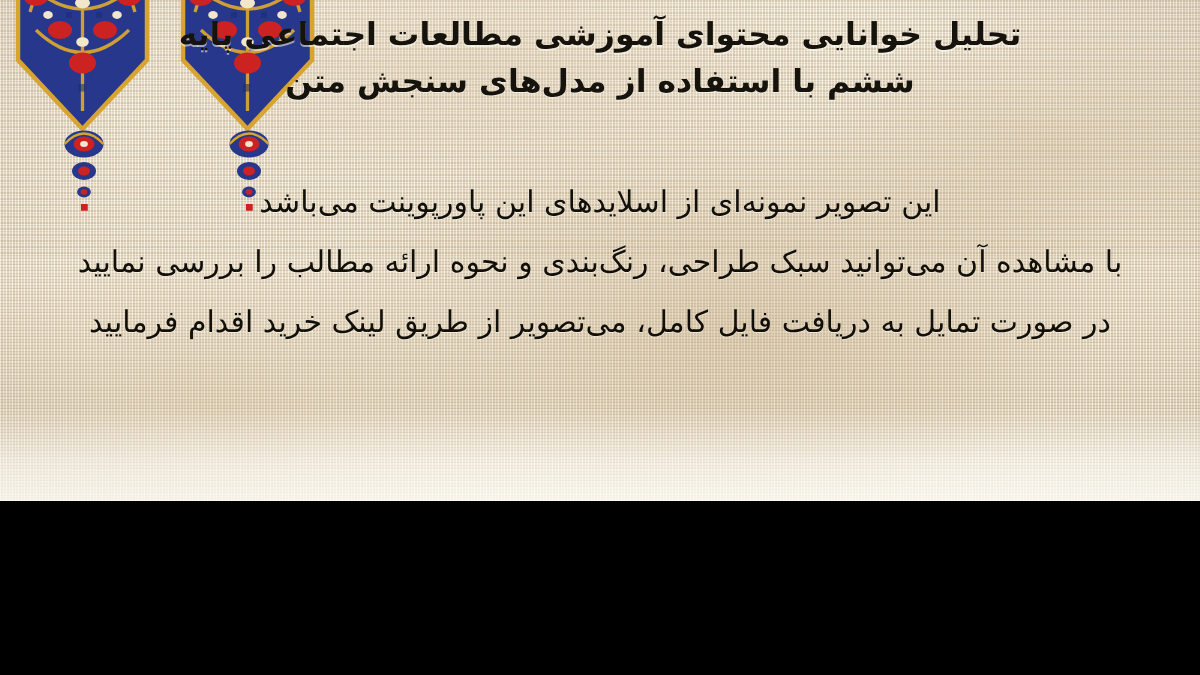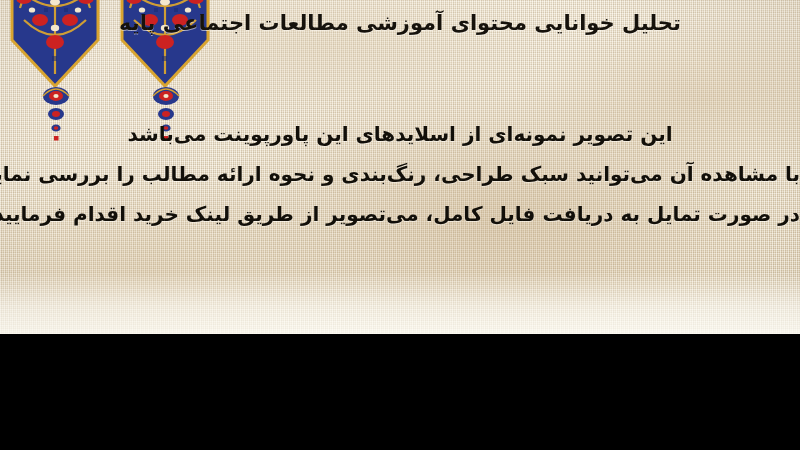--- a/index.html
+++ b/index.html
@@ -147,21 +147,21 @@
 
   #body-block {
     position:absolute;
     left:0; top:114px; width:800px;
     text-align:center;
     direction:rtl;
   }
   .body-line {
     font-size:20px;
     line-height:40px;
-    font-weight:700;
+    font-weight:400;
     color:#120f09;
     letter-spacing:.2px;
     text-shadow:0 1px 0 rgba(255,252,244,.5);
     white-space:nowrap;
   }
 </style>
 </head>
 <body>
 
 <div id="slide">
@@ -307,20 +307,21 @@
         <ellipse cx="20" cy="30" rx="4" ry="3" fill="#cc2222"></ellipse>
         <ellipse cx="20" cy="44" rx="4.6" ry="3.6" fill="#27388c"></ellipse>
         <ellipse cx="20" cy="44" rx="2.2" ry="1.8" fill="#cc2222"></ellipse>
         <rect x="18" y="52" width="4.5" height="4.5" fill="#cc2222"></rect>
       </g>
     </svg>
   </div>
 
   <div id="title-block">
     <div class="title-line">تحلیل خوانایی محتوای آموزشی مطالعات اجتماعی پایه</div>
+    <div class="title-line">ششم با استفاده از مدل‌های سنجش متن</div>
   </div>
 
   <div id="body-block">
     <div class="body-line">این تصویر نمونه‌ای از اسلایدهای این پاورپوینت می‌باشد</div>
     <div class="body-line">با مشاهده آن می‌توانید سبک طراحی، رنگ‌بندی و نحوه ارائه مطالب را بررسی نمایید</div>
     <div class="body-line">در صورت تمایل به دریافت فایل کامل، می‌تصویر از طریق لینک خرید اقدام فرمایید</div>
   </div>
 
   <div id="black-band"></div>
   <div id="fringe-lip"></div>

